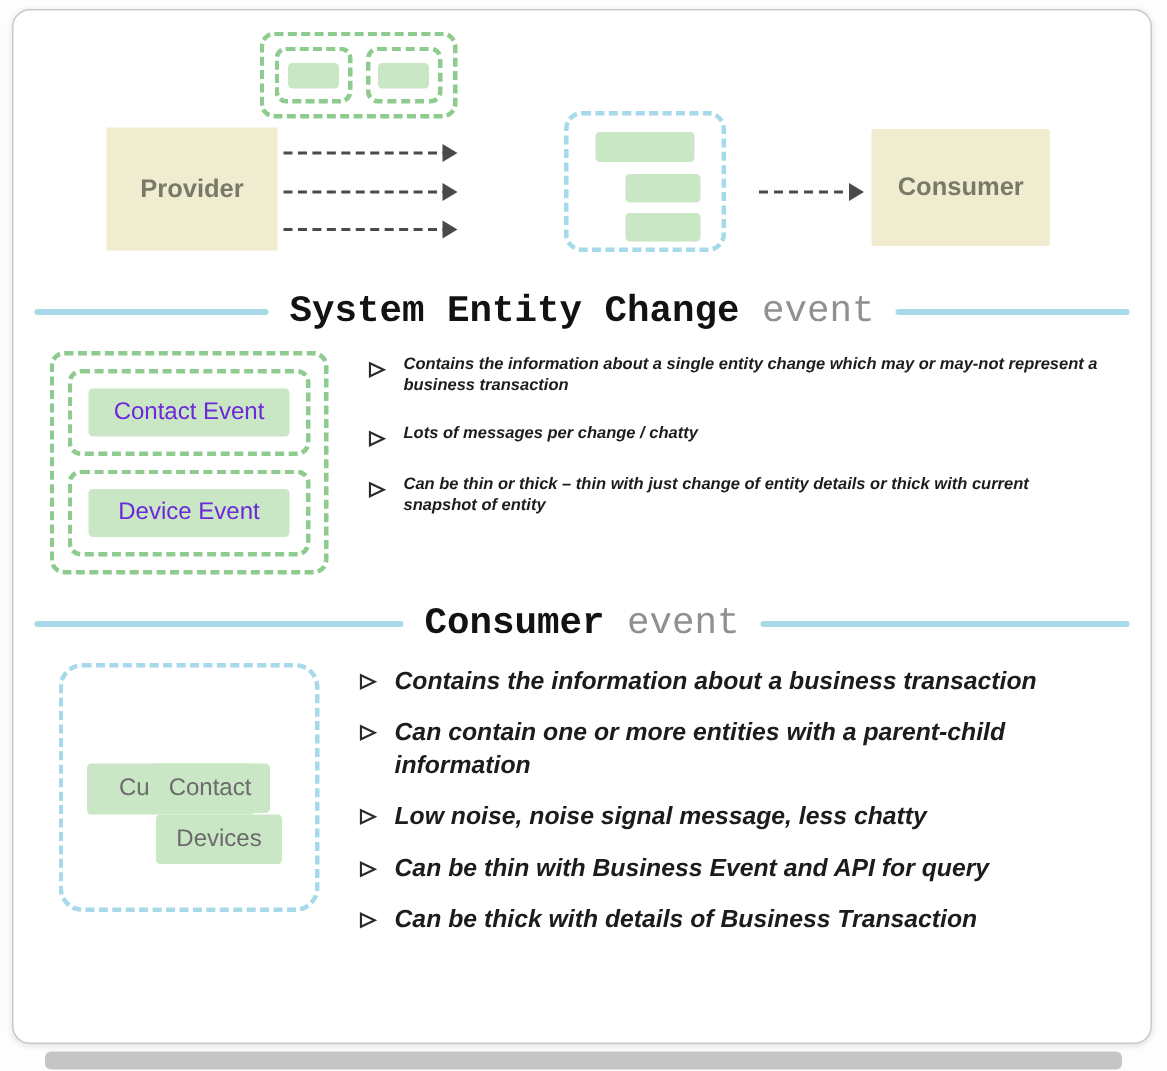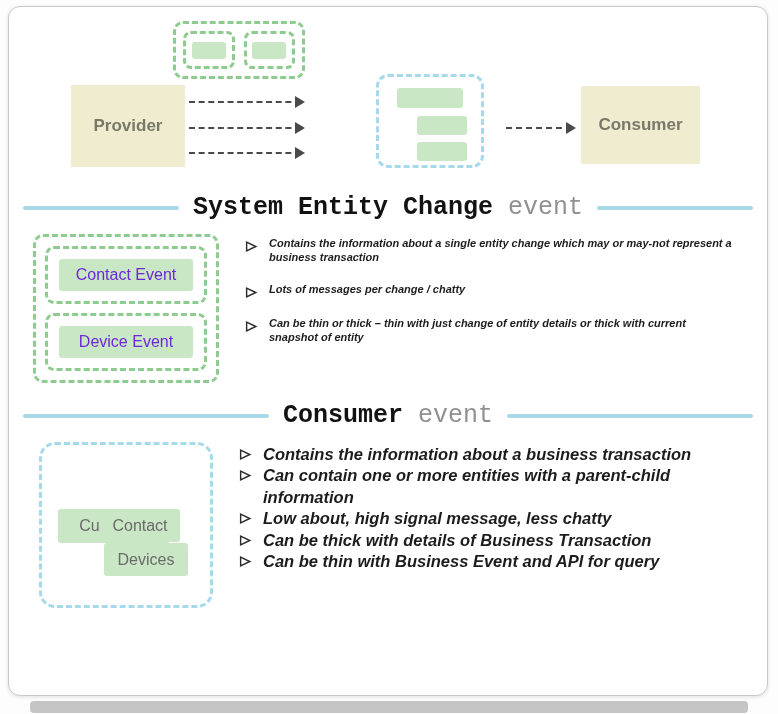--- a/index.html
+++ b/index.html
@@ -52,21 +52,21 @@
   .blue-outer{margin-left:16px;width:174px;height:166px;box-sizing:border-box;flex:none;
     border:3px dashed #a6d9e9;border-radius:16px;position:relative;}
   .sbox{position:absolute;background:#c9e7c4;border-radius:3px;color:#6b6b6b;font-size:16px;
     display:flex;align-items:center;justify-content:center;}
   .sbox.customer{left:16px;top:16px;width:112px;height:34px;margin-top:48px;}
   .sbox.contact{left:58px;top:64px;width:80px;height:33px;}
   .sbox.devices{left:62px;top:98px;width:84px;height:33px;}
 
   .bullets{flex:1;display:flex;flex-direction:column;padding:2px 18px 0 0;}
   .bullets.g17{gap:17px;}
-  .bullets.g13{}
+  .bullets.g13{gap:13px;}
   .bullet{display:flex;gap:11px;}
   .tick{width:13px;height:13px;margin-top:4px;flex:none;}
   .btext{font-style:italic;font-weight:600;color:#1c1c1c;line-height:1.3;}
   .bullets.g17 .btext{font-size:11px;font-style:italic;}
   .bullets.g13 .btext{font-size:16.5px;}
 </style>
 </head>
 <body>
 
 <div class="page">
@@ -167,31 +167,31 @@
         <div class="bullet">
           <svg class="tick" viewBox="0 0 12 12">
               <path d="M1.5 2 L10 6 L1.5 10 Z" fill="none" stroke="#2b2b2b" stroke-width="1.3"></path>
             </svg>
           <span class="btext">Can contain one or more entities with a parent-child information</span>
         </div>
         <div class="bullet">
           <svg class="tick" viewBox="0 0 12 12">
               <path d="M1.5 2 L10 6 L1.5 10 Z" fill="none" stroke="#2b2b2b" stroke-width="1.3"></path>
             </svg>
-          <span class="btext">Low about, high signal message, less chatty</span>
+          <span class="btext">Low noise, noise signal message, less chatty</span>
+        </div>
+        <div class="bullet">
+          <svg class="tick" viewBox="0 0 12 12">
+              <path d="M1.5 2 L10 6 L1.5 10 Z" fill="none" stroke="#2b2b2b" stroke-width="1.3"></path>
+            </svg>
+          <span class="btext">Can be thin with Business Event and API for query</span>
         </div>
         <div class="bullet">
           <svg class="tick" viewBox="0 0 12 12">
               <path d="M1.5 2 L10 6 L1.5 10 Z" fill="none" stroke="#2b2b2b" stroke-width="1.3"></path>
             </svg>
           <span class="btext">Can be thick with details of Business Transaction</span>
-        </div>
-        <div class="bullet">
-          <svg class="tick" viewBox="0 0 12 12">
-              <path d="M1.5 2 L10 6 L1.5 10 Z" fill="none" stroke="#2b2b2b" stroke-width="1.3"></path>
-            </svg>
-          <span class="btext">Can be thin with Business Event and API for query</span>
         </div>
       </div>
     </div>
 
   </div>
 </div>
 
 </body></html>

